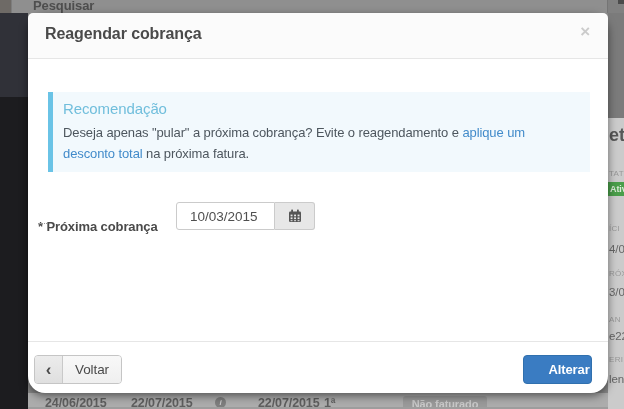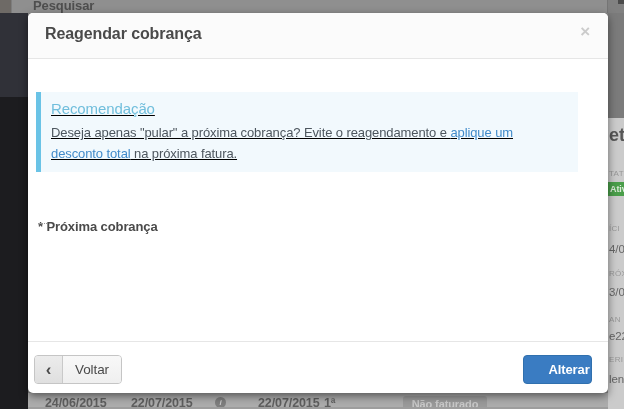--- a/index.html
+++ b/index.html
@@ -33,28 +33,28 @@
   .bottom-strip{position:absolute;left:28px;top:393px;width:580px;height:16px;background:#acacac;overflow:hidden;}
   .bottom-edge{position:absolute;left:0;bottom:0;width:580px;height:2px;background:#9d9d9d;}
   .bcell{position:absolute;top:3px;font-size:12.5px;font-weight:700;color:#5e5e5e;white-space:nowrap;}
   .bc1{left:17px}.bc2{left:103px}.bc3{left:230px}.bc4{left:296px}
   .info-circle{position:absolute;left:187px;top:4px;width:11px;height:11px;border-radius:50%;
     background:#7e7e7e;color:#c9c9c9;font-size:8px;font-weight:700;text-align:center;line-height:11px;font-style:italic;}
   .bbadge{position:absolute;left:375px;top:3px;width:84px;height:18px;background:#9a9a9a;border-radius:3px;
     color:#c9c9c9;font-size:11px;font-weight:700;text-align:center;line-height:16px;}
 
   
-  .modal{position:absolute;left:28px;top:13px;width:580px;height:380px;background:#fff;border-radius:5px;
+  .modal{position:absolute;left:28px;top:13px;width:580px;height:380px;background:#fff;border-radius:17px;
     box-shadow:0 3px 9px rgba(0,0,0,.5);}
   .modal-header{position:relative;height:45px;background:#fbfbfb;border-bottom:1px solid #e6e6e6;border-radius:5px 5px 0 0;}
   .modal-title{position:absolute;left:17px;top:12px;font-size:16px;font-weight:600;color:#4a4a4a;}
   .modal-close{position:absolute;right:18px;top:9px;font-size:17px;font-weight:700;color:#cbcbcb;cursor:pointer;line-height:20px;}
 
-  .alert{position:absolute;left:8px;top:79px;width:542px;height:80px;box-sizing:border-box;
-    background:#f2f9fd;border-left:5px solid #6ac3e6;padding:8px 10px 0 10px;overflow:hidden;text-decoration:underline;}
+  .alert{position:absolute;left:20px;top:79px;width:542px;height:80px;box-sizing:border-box;
+    background:#f2f9fd;border-left:5px solid #6ac3e6;padding:8px 10px 0 10px;overflow:hidden;}
   .alert-title{font-size:15px;color:#70bedc;font-weight:500;}
   .alert-text{margin-top:5px;font-size:13px;line-height:21px;color:#4d565e;}
   a.link{color:#428bca;text-decoration:none;cursor:pointer;}
 
   .form-label{position:absolute;left:10px;top:206px;font-size:13px;font-weight:700;color:#4a4a4a;}
   .label-dots{position:absolute;left:10px;top:209px;width:9px;border-bottom:1px dotted #999;height:1px;}
   .input-group{position:absolute;left:148px;top:189px;display:flex;}
   .date-input{width:99px;height:28px;box-sizing:border-box;border:1px solid #cbcbcb;border-radius:3px 0 0 3px;
     padding:0 0 0 13px;font-size:13.5px;color:#4f4f4f;background:#fff;outline:none;
     font-family:"Liberation Sans","DejaVu Sans",sans-serif;}
@@ -123,20 +123,41 @@
     </div>
 
     <div class="alert">
       <div class="alert-title">Recomendação</div>
       <div class="alert-text"><span>Deseja apenas "pular" a próxima cobrança? Evite o reagendamento e </span><a class="link">aplique um desconto total</a><span> na próxima fatura.</span></div>
     </div>
 
     <div class="form-label">* Próxima cobrança</div>
     <div class="label-dots"></div>
 
+    <div class="input-group">
+      <input class="date-input" type="text" value="10/03/2015" style="">
+      <div class="date-addon">
+        <svg width="14" height="14" viewBox="0 0 14 14">
+          <rect x="1" y="2.5" width="12" height="10.5" rx="1.2" fill="#555"></rect>
+          <rect x="3.2" y="0.5" width="1.8" height="3.4" rx="0.6" fill="#555"></rect>
+          <rect x="9" y="0.5" width="1.8" height="3.4" rx="0.6" fill="#555"></rect>
+          <g fill="#e7e7e7">
+            <rect x="2.6" y="5.6" width="1.9" height="1.7"></rect>
+              <rect x="6.1" y="5.6" width="1.9" height="1.7"></rect>
+              <rect x="9.6" y="5.6" width="1.9" height="1.7"></rect>
+            <rect x="2.6" y="8.4" width="1.9" height="1.7"></rect>
+              <rect x="6.1" y="8.4" width="1.9" height="1.7"></rect>
+              <rect x="9.6" y="8.4" width="1.9" height="1.7"></rect>
+            <rect x="2.6" y="11.2" width="1.9" height="1"></rect>
+              <rect x="6.1" y="11.2" width="1.9" height="1"></rect>
+              <rect x="9.6" y="11.2" width="1.9" height="1"></rect>
+          </g>
+        </svg>
+      </div>
+    </div>
 
 
     <div class="modal-footer">
       <div class="btn-back">
         <div class="btn-back-chev">‹</div>
         <div class="btn-back-label">Voltar</div>
       </div>
       <div class="btn-primary">Alterar</div>
     </div>
   </div>

